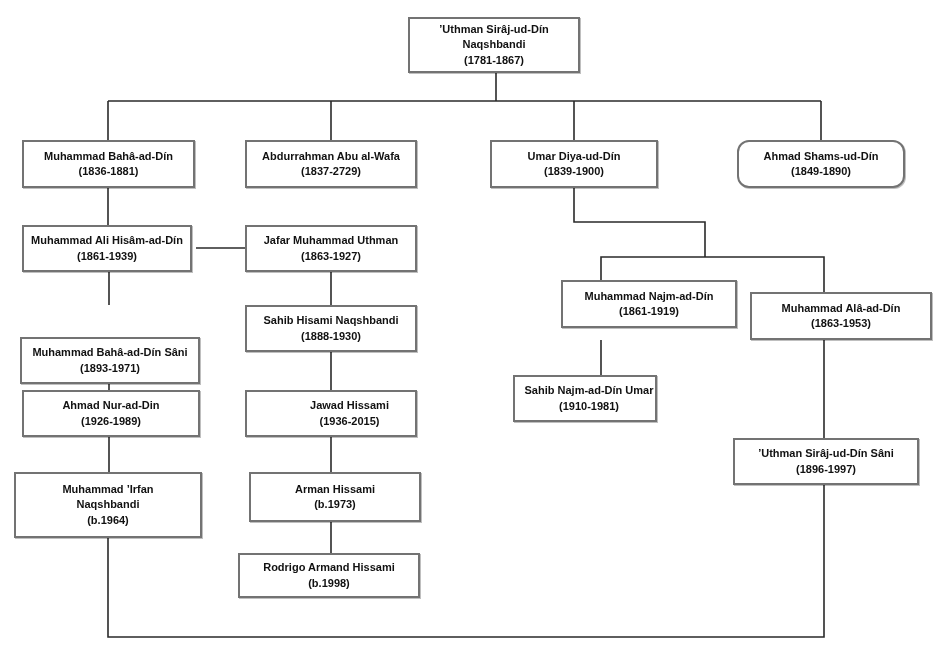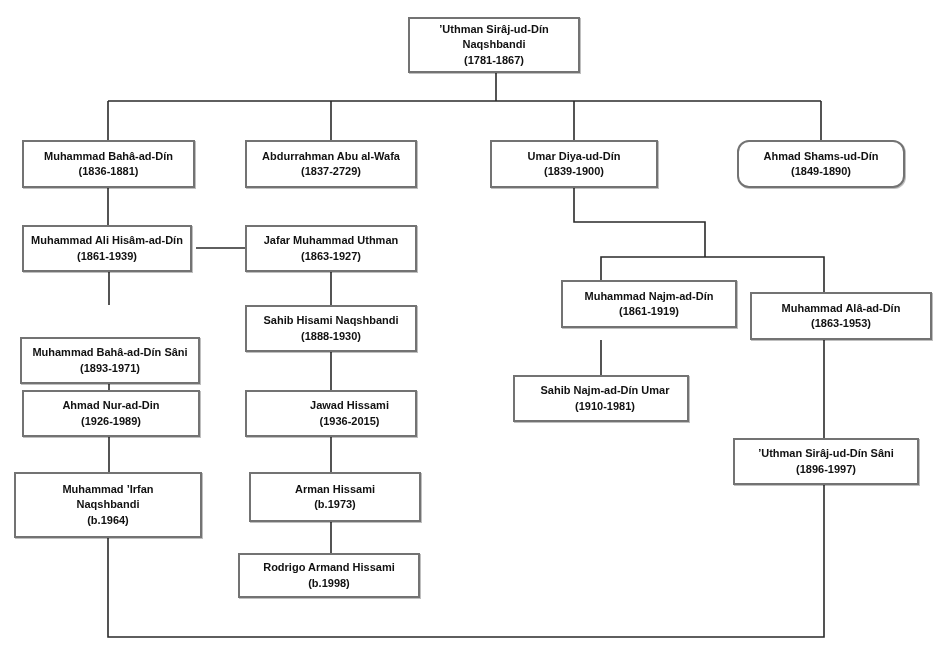--- a/index.html
+++ b/index.html
@@ -129,21 +129,21 @@
         <span>(b.1998)</span>
       </div>
       <div class="node" style="left: 513px; top: 280px; width: 176px; height: 48px; margin-left: 48px;">
         <span>Muhammad Najm-ad-Dín</span>
         <span>(1861-1919)</span>
       </div>
       <div class="node" style="left: 750px; top: 292px; width: 182px; height: 48px;">
         <span>Muhammad Alâ-ad-Dín</span>
         <span>(1863-1953)</span>
       </div>
-      <div class="node" style="left: 513px; top: 375px; width: 176px; height: 47px; padding-left: 8px;">
+      <div class="node" style="left: 513px; top: 375px; width: 144px; height: 47px; padding-left: 8px;">
         <span>Sahib Najm-ad-Dín Umar</span>
         <span>(1910-1981)</span>
       </div>
       <div class="node" style="left: 733px; top: 438px; width: 186px; height: 47px; text-align: center;">
         <span>’Uthman Sirâj-ud-Dín Sâni</span>
         <span>(1896-1997)</span>
       </div>
     </div>
 </div>
 

